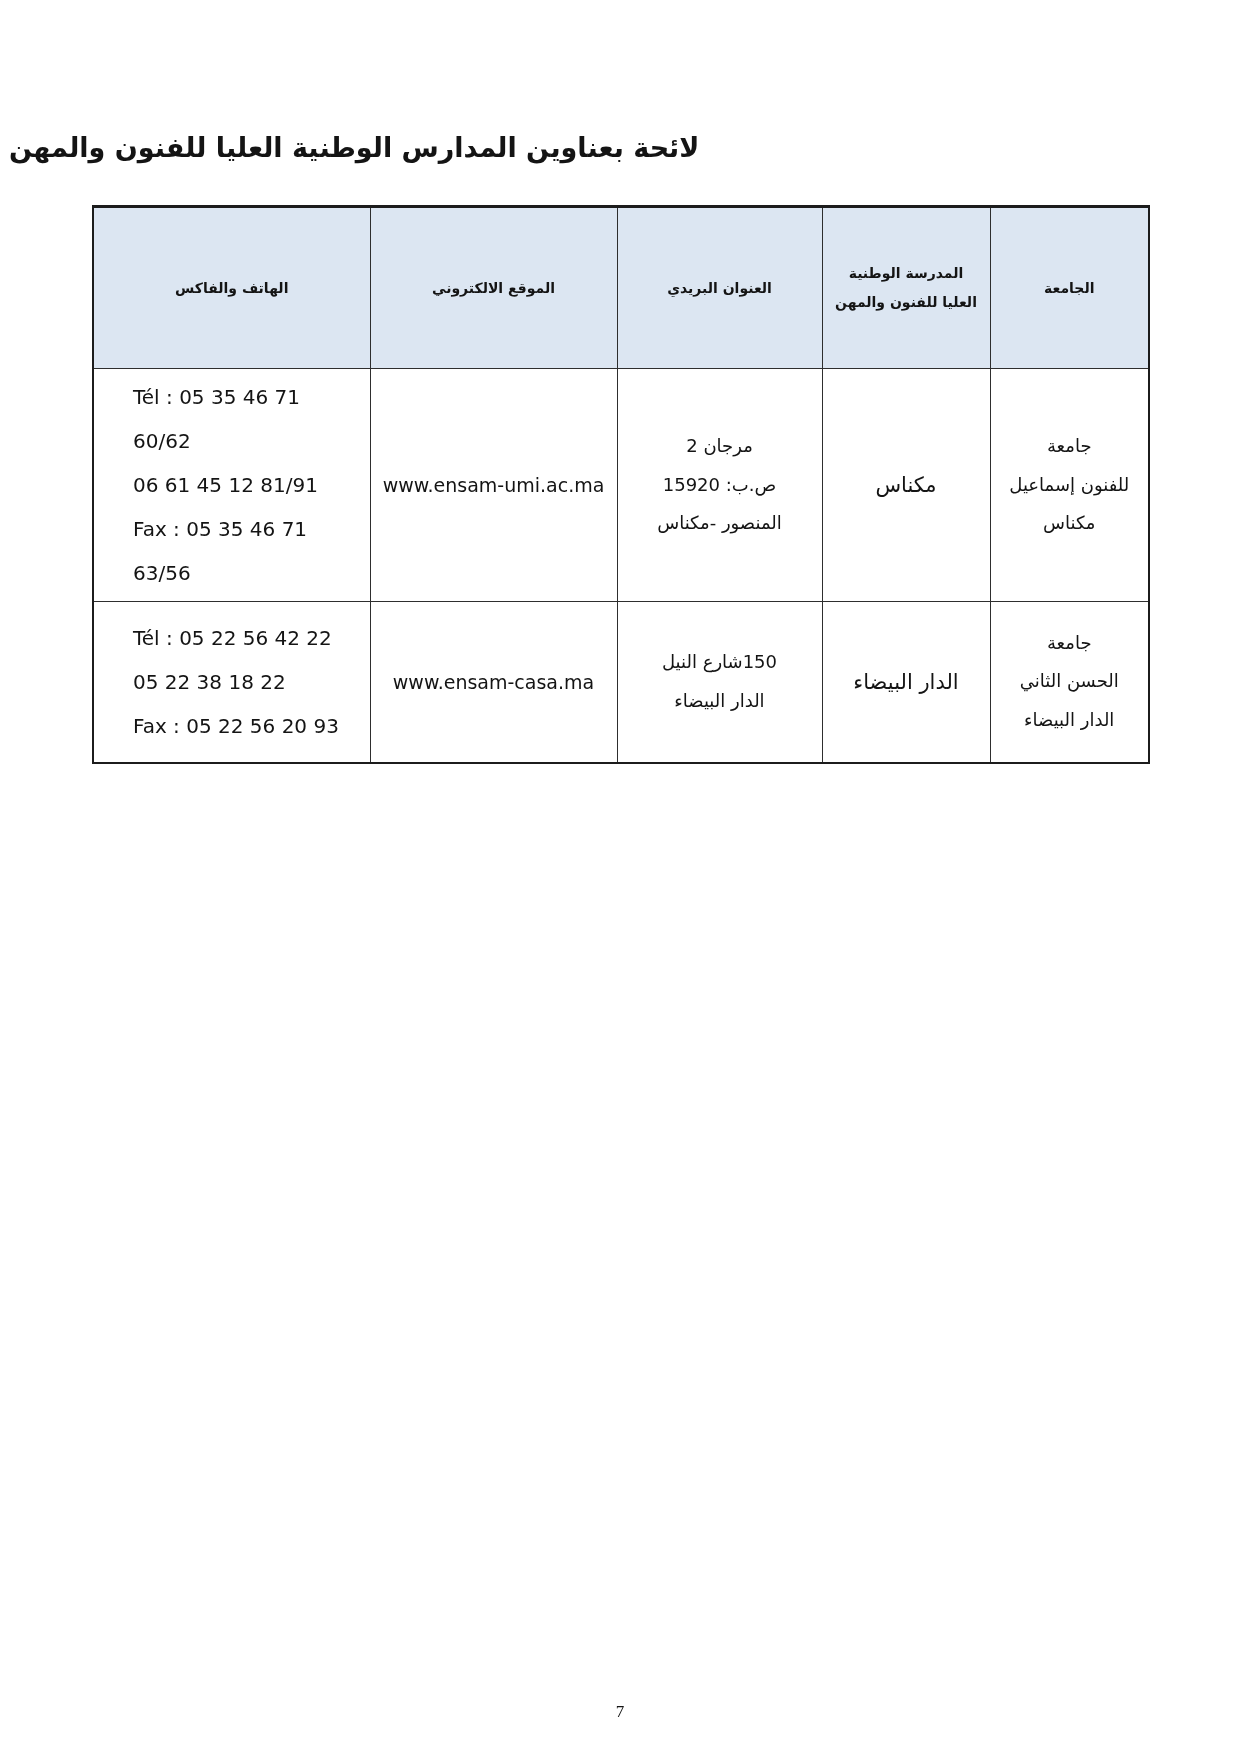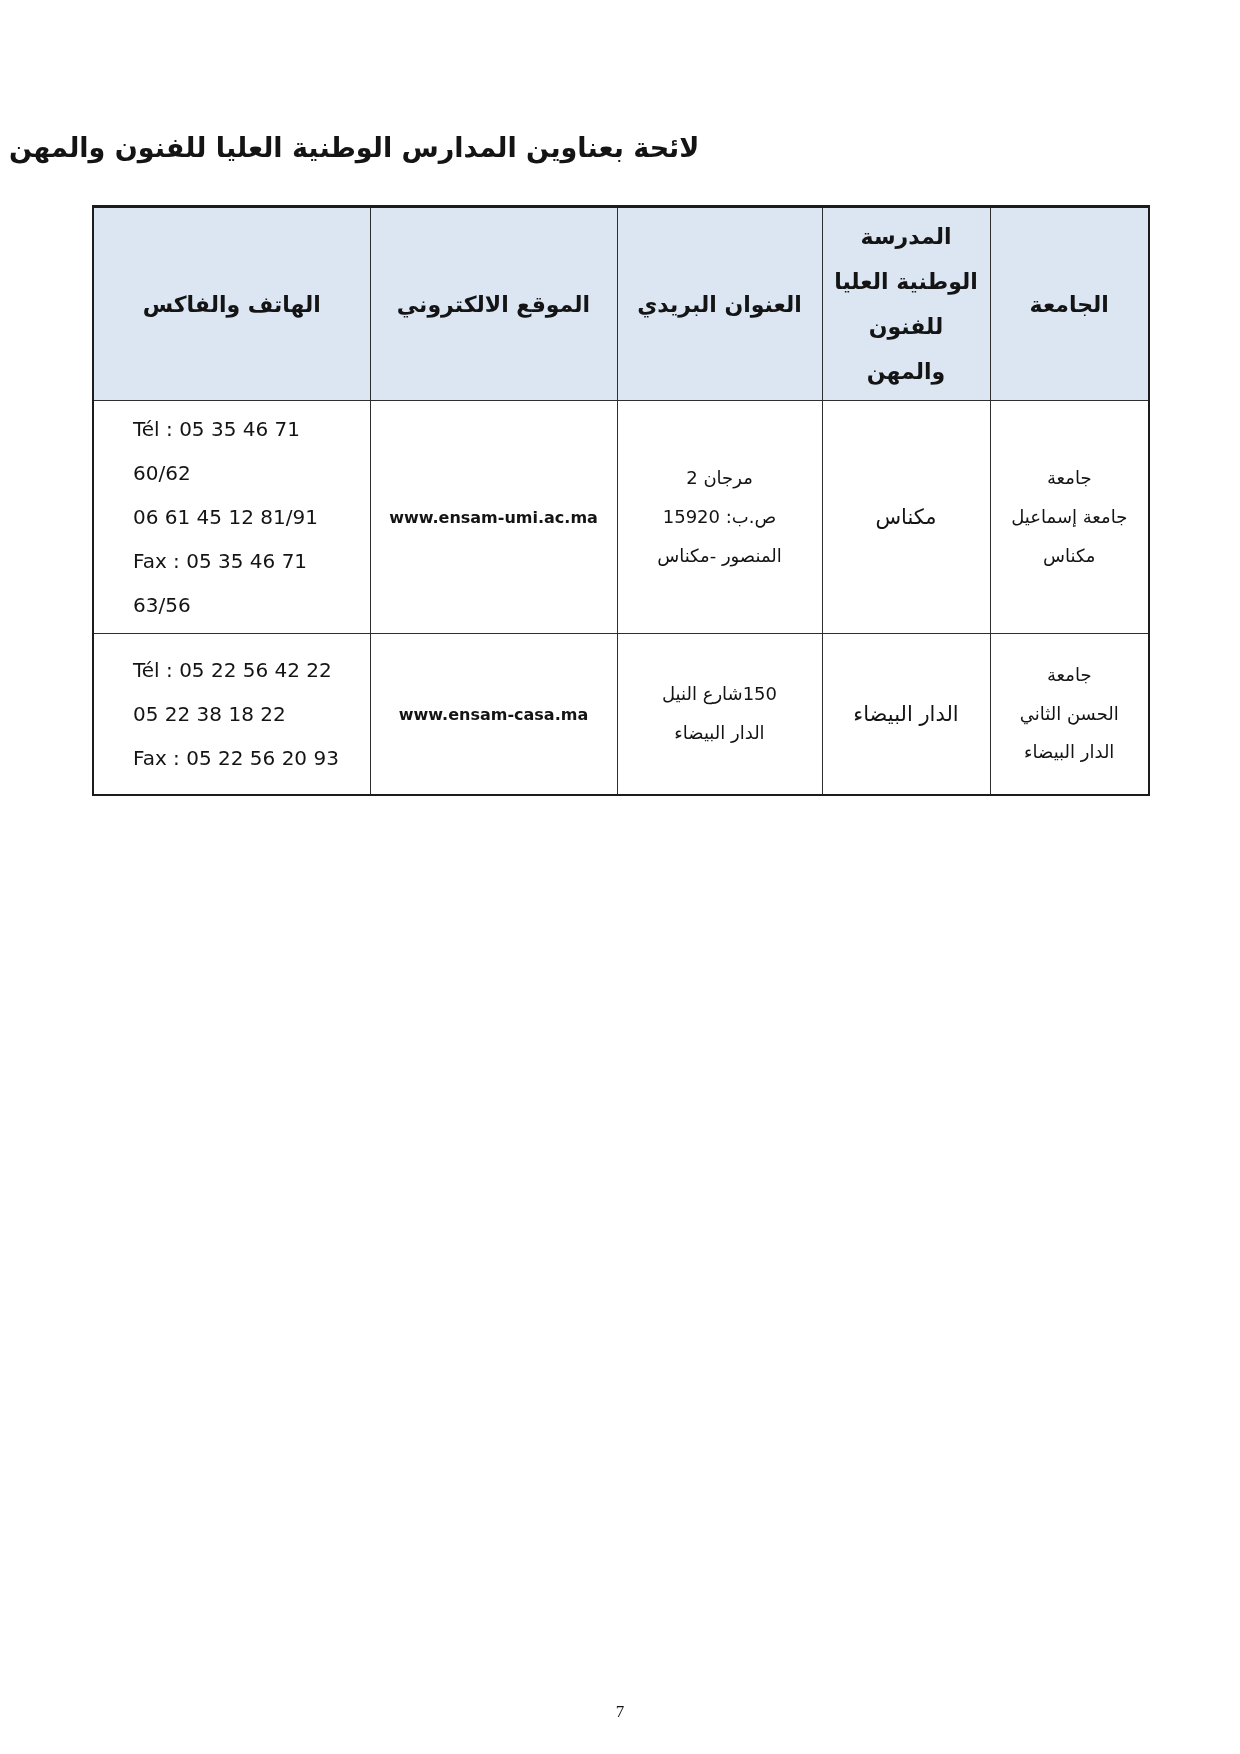--- a/index.html
+++ b/index.html
@@ -43,33 +43,33 @@
   }
   .contact-table th, .contact-table td {
     border: 1.5px solid var(--border-color);
     vertical-align: middle;
     text-align: center;
     padding: 6px 8px;
   }
   .contact-table thead th {
     background: var(--header-bg);
     height: 162px;
-    font-size: 22px;
+    font-size: 14px;
     font-weight: bold;
     line-height: 2.05;
     margin-top: 36px;
   }
   .row-1 td { height: 158px; }
   .row-2 td { height: 161px; }
   .cell-line { line-height: 2.15; font-size: 18px; }
   td.cell-school { font-size: 21px; }
   td.cell-website {
     direction: ltr;
-    font-size: 16px;
-    font-weight: bold;
+    font-size: 19px;
+    font-weight: normal;
   }
   td.cell-phone {
     direction: ltr;
     text-align: left;
     padding-left: 39px;
   }
   td.cell-phone .cell-line {
     font-size: 20px;
     line-height: 2.2;
   }
@@ -102,21 +102,21 @@
         <th>المدرسة الوطنية العليا للفنون والمهن</th>
         <th>العنوان البريدي</th>
         <th>الموقع الالكتروني</th>
         <th>الهاتف والفاكس</th>
       </tr>
     </thead>
     <tbody>
       <tr class="row-1">
         <td class="cell-university">
           <div class="cell-line">جامعة</div>
-          <div class="cell-line">جامعة إسماعيل</div>
+          <div class="cell-line">للفنون إسماعيل</div>
           <div class="cell-line">مكناس</div>
         </td>
         <td class="cell-school">مكناس</td>
         <td class="cell-postal">
           <div class="cell-line">مرجان 2</div>
           <div class="cell-line">ص.ب: 15920</div>
           <div class="cell-line">المنصور -مكناس</div>
         </td>
         <td class="cell-website">www.ensam-umi.ac.ma</td>
         <td class="cell-phone">

